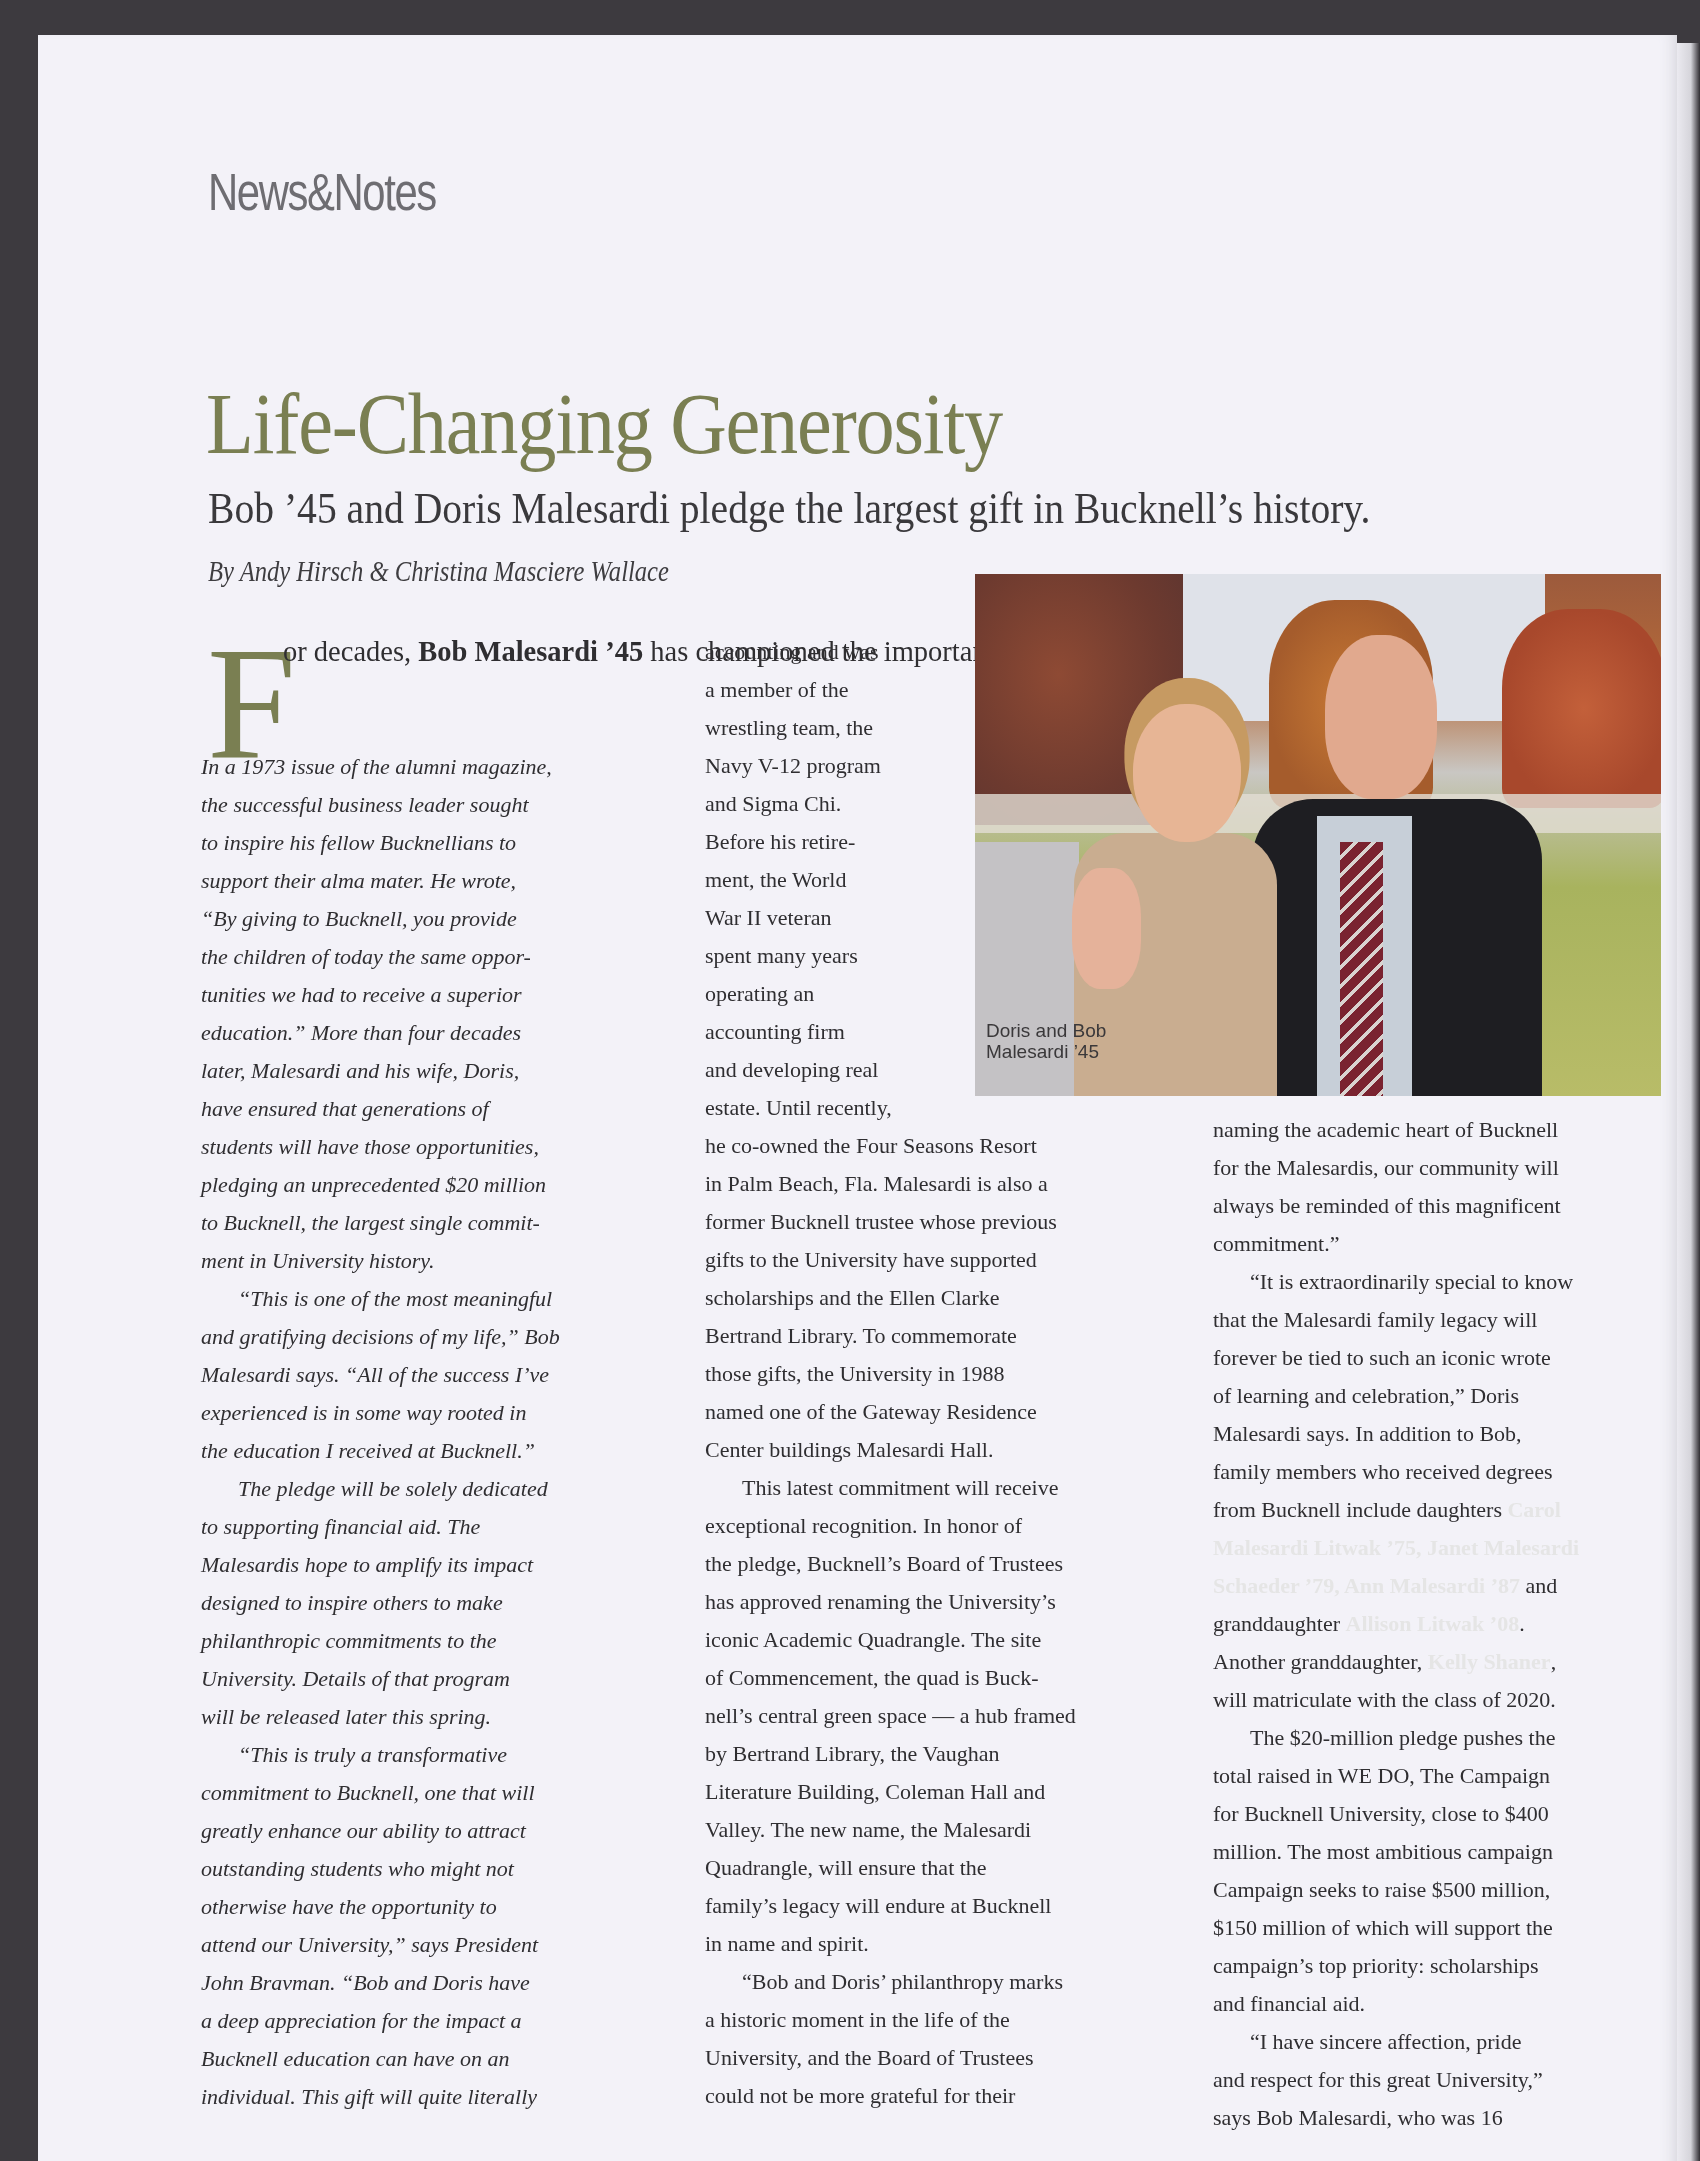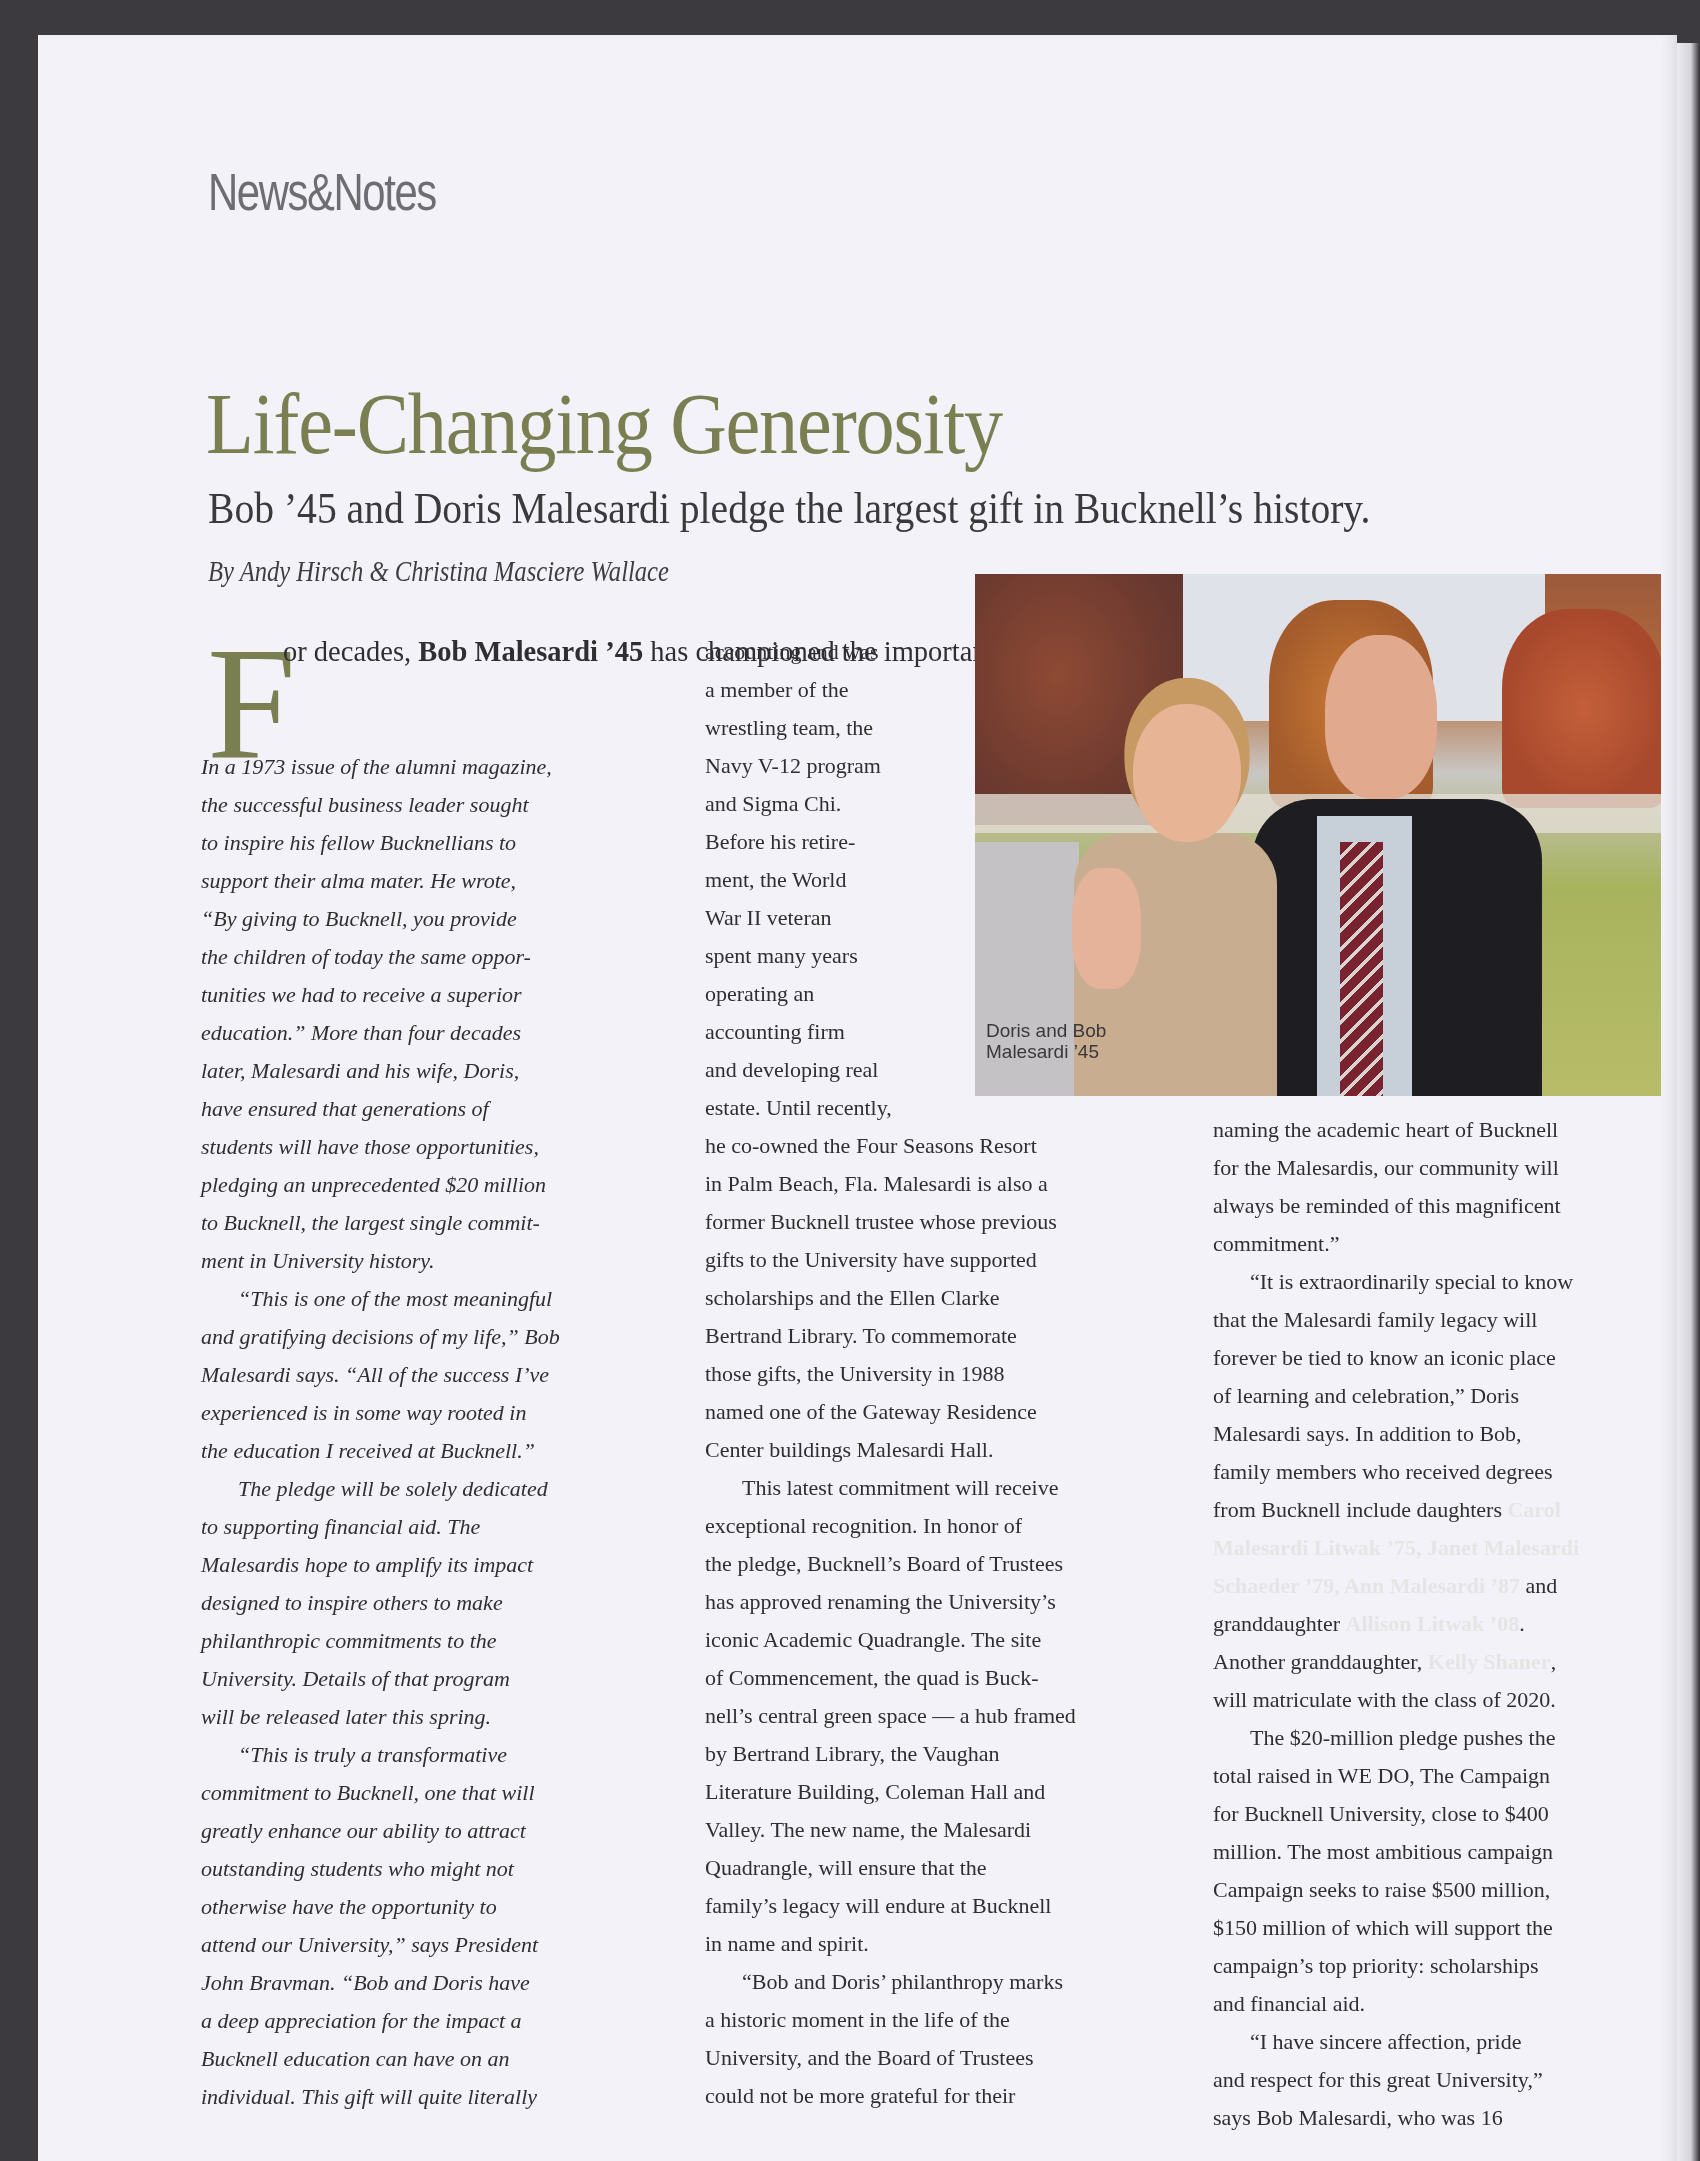--- a/index.html
+++ b/index.html
@@ -203,21 +203,21 @@
   <div>Malesardi ’45</div>
 </div>
 
 <div class="col col3">
   <span class="line">naming the academic heart of Bucknell</span>
   <span class="line">for the Malesardis, our community will</span>
   <span class="line">always be reminded of this magnificent</span>
   <span class="line">commitment.”</span>
   <span class="line indent">“It is extraordinarily special to know</span>
   <span class="line">that the Malesardi family legacy will</span>
-  <span class="line">forever be tied to know an iconic place</span>
+  <span class="line">forever be tied to such an iconic wrote</span>
   <span class="line">of learning and celebration,” Doris</span>
   <span class="line">Malesardi says. In addition to Bob,</span>
   <span class="line">family members who received degrees</span>
   <span class="line"><span>from Bucknell include daughters </span><b>Carol</b></span>
   <span class="line"><b>Malesardi Litwak ’75, Janet Malesardi</b></span>
   <span class="line"><b>Schaeder ’79, Ann Malesardi ’87</b><span> and</span></span>
   <span class="line"><span>granddaughter </span><b>Allison Litwak ’08</b><span>.</span></span>
   <span class="line"><span>Another granddaughter, </span><b>Kelly Shaner</b><span>,</span></span>
   <span class="line">will matriculate with the class of 2020.</span>
   <span class="line indent">The $20-million pledge pushes the</span>

